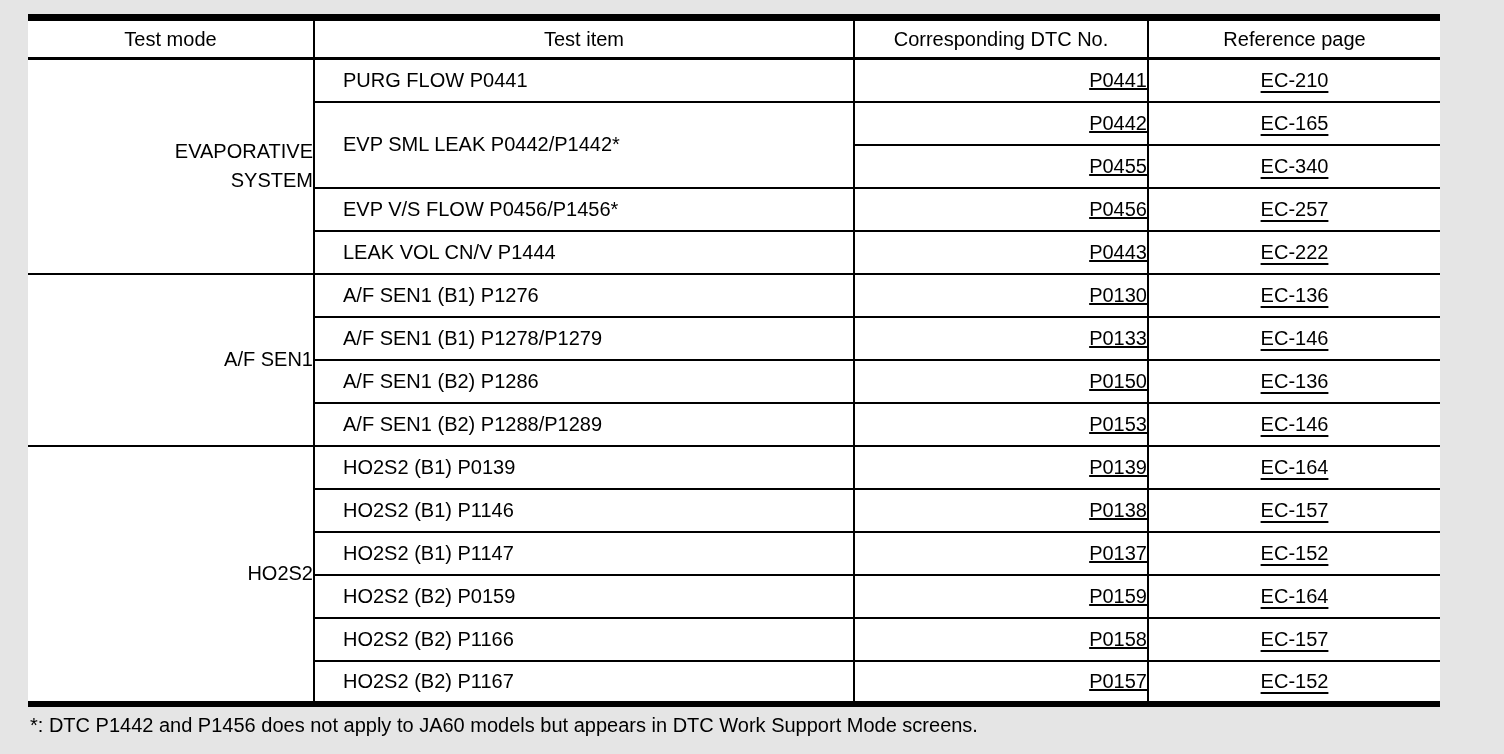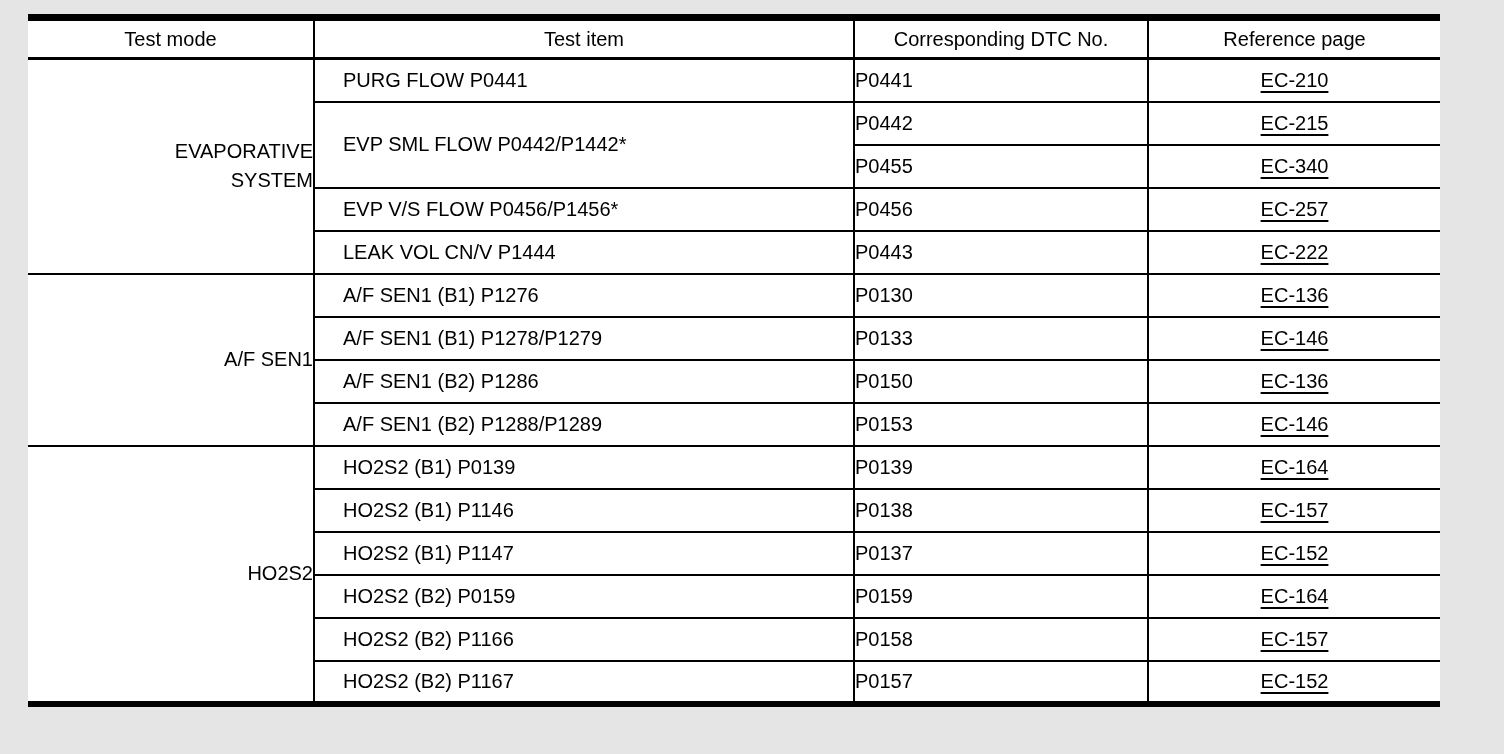--- a/index.html
+++ b/index.html
@@ -23,21 +23,21 @@
   }
   td { height: 43px; vertical-align: middle; }
   th:first-child, td.c-mode { border-left: none; }
   th:last-child, td.c-page { border-right: none; }
 
   td.c-mode {
     text-align: right; padding-left: 12px;
     white-space: pre-line; line-height: 1.45;
   }
   td.c-item { text-align: left; padding-left: 28px; }
-  td.c-dtc  { text-align: left; }
+  td.c-dtc  { text-align: right; text-decoration: underline; }
   td.c-page { text-align: center; }
 
   a.ref {
     color: #000; 
     text-decoration-thickness: 2px; text-underline-offset: 4px;
   }
 
   .footnote {
     position: absolute; left: 30px; top: 714px;
     font-size: 20px; white-space: nowrap;
@@ -66,23 +66,23 @@
     <tbody>
 
       <tr>
         <td class="c-mode" rowspan="5">EVAPORATIVE
 SYSTEM</td>
         <td class="c-item">PURG FLOW P0441</td>
         <td class="c-dtc">P0441</td>
         <td class="c-page"><a href="#" class="ref">EC-210</a></td>
       </tr>
       <tr>
-        <td class="c-item" rowspan="2">EVP SML FLOW P0442/P1442*</td>
+        <td class="c-item" rowspan="2">EVP SML LEAK P0442/P1442*</td>
         <td class="c-dtc">P0442</td>
-        <td class="c-page"><a href="#" class="ref">EC-215</a></td>
+        <td class="c-page"><a href="#" class="ref">EC-165</a></td>
       </tr>
       <tr>
         <td class="c-dtc">P0455</td>
         <td class="c-page"><a href="#" class="ref">EC-340</a></td>
       </tr>
       <tr>
         <td class="c-item">EVP V/S FLOW P0456/P1456*</td>
         <td class="c-dtc">P0456</td>
         <td class="c-page"><a href="#" class="ref">EC-257</a></td>
       </tr>
@@ -141,13 +141,14 @@
         <td class="c-page"><a href="#" class="ref">EC-157</a></td>
       </tr>
       <tr>
         <td class="c-item">HO2S2 (B2) P1167</td>
         <td class="c-dtc">P0157</td>
         <td class="c-page"><a href="#" class="ref">EC-152</a></td>
       </tr>
     </tbody>
   </table>
 
+  <div class="footnote">*: DTC P1442 and P1456 does not apply to JA60 models but appears in DTC Work Support Mode screens.</div>
 </div>
 
 </body></html>

